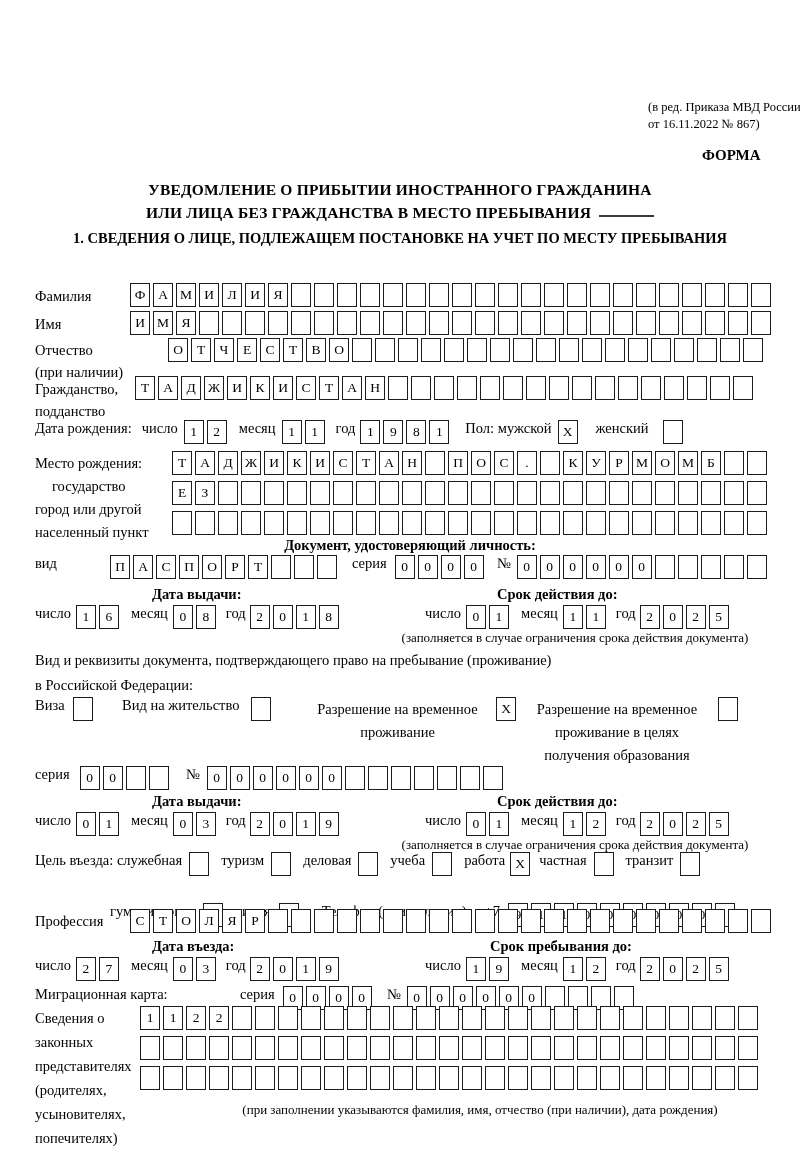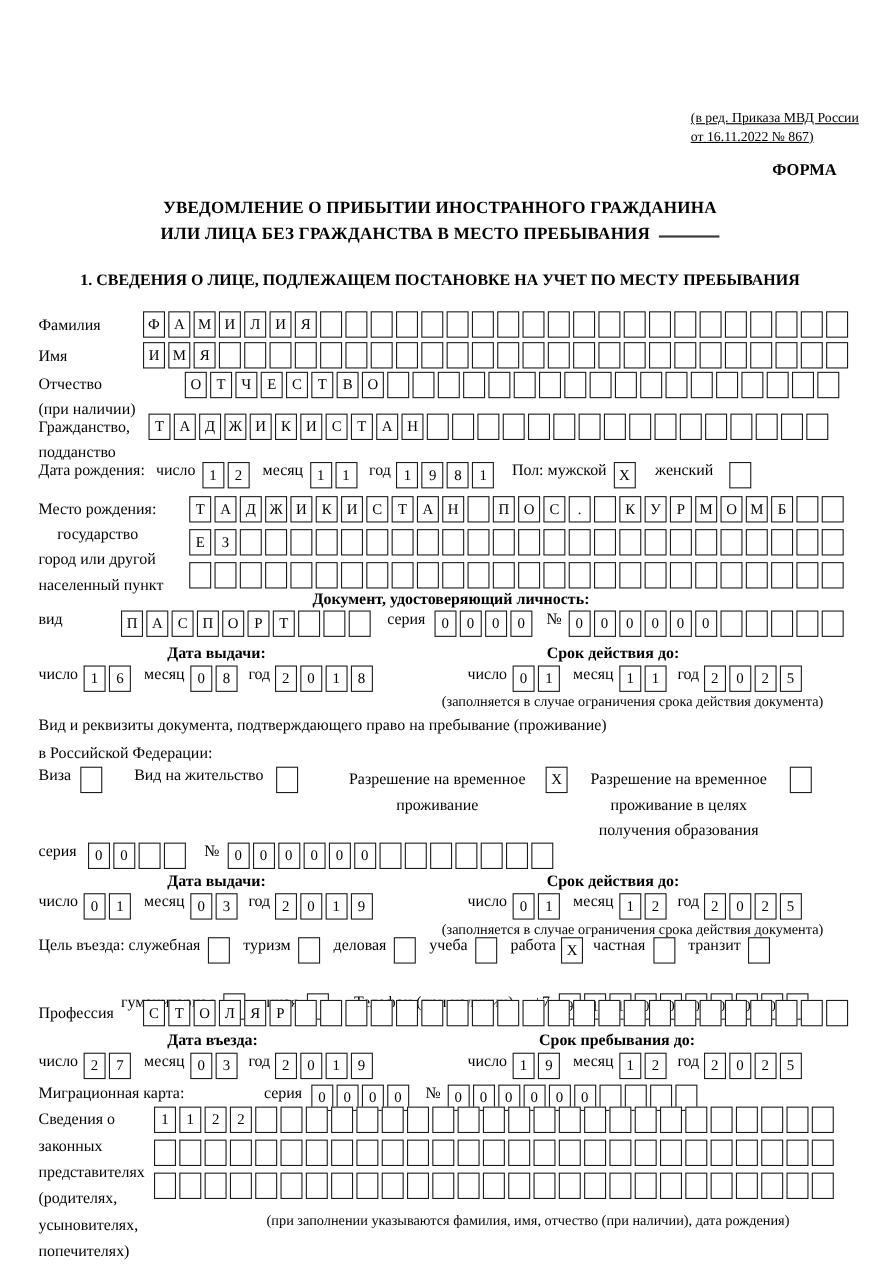--- a/index.html
+++ b/index.html
@@ -18,32 +18,32 @@
   .hdr-sm{font-size:12.5px;line-height:17px;white-space:nowrap;}
   .title{font-size:15.5px;font-weight:bold;letter-spacing:.2px;}
   .underline-blank{display:inline-block;width:55px;height:2px;background:#3a3a3a;margin-left:8px;margin-bottom:1px;}
   .note{font-size:13px;white-space:nowrap;}
 </style>
 </head>
 <body>
 
 <div class="page">
 
-  <div class="abs hdr-sm" style="left:628px;top:99px;text-decoration:underline;">
+  <div class="abs hdr-sm" style="left:648px;top:99px;">
     <div>(в ред. Приказа МВД России</div>
     <div>от 16.11.2022 № 867)</div>
   </div>
   <div class="abs bold" style="left:702px;top:147px;font-size:15px;">ФОРМА</div>
 
   <div class="abs title center" style="left:0;top:204px;width:800px;">
     <span>ИЛИ ЛИЦА БЕЗ ГРАЖДАНСТВА В МЕСТО ПРЕБЫВАНИЯ</span><span class="underline-blank"></span>
   </div>
   <div class="abs title center" style="left:0;top:181px;width:800px;">УВЕДОМЛЕНИЕ О ПРИБЫТИИ ИНОСТРАННОГО ГРАЖДАНИНА</div>
 
-  <div class="abs bold center" style="left:0;top:247px;width:800px;font-size:14.5px;">1. СВЕДЕНИЯ О ЛИЦЕ, ПОДЛЕЖАЩЕМ ПОСТАНОВКЕ НА УЧЕТ ПО МЕСТУ ПРЕБЫВАНИЯ</div>
+  <div class="abs bold center" style="left:0;top:230px;width:800px;font-size:14.5px;">1. СВЕДЕНИЯ О ЛИЦЕ, ПОДЛЕЖАЩЕМ ПОСТАНОВКЕ НА УЧЕТ ПО МЕСТУ ПРЕБЫВАНИЯ</div>
 
   <div class="abs lbl" style="left:35px;top:288px;">Фамилия</div>
   <div class="abs boxes" style="left:130px;top:283px;">
       <span class="cell">Ф</span>
       <span class="cell">А</span>
       <span class="cell">М</span>
       <span class="cell">И</span>
       <span class="cell">Л</span>
       <span class="cell">И</span>
       <span class="cell">Я</span>

